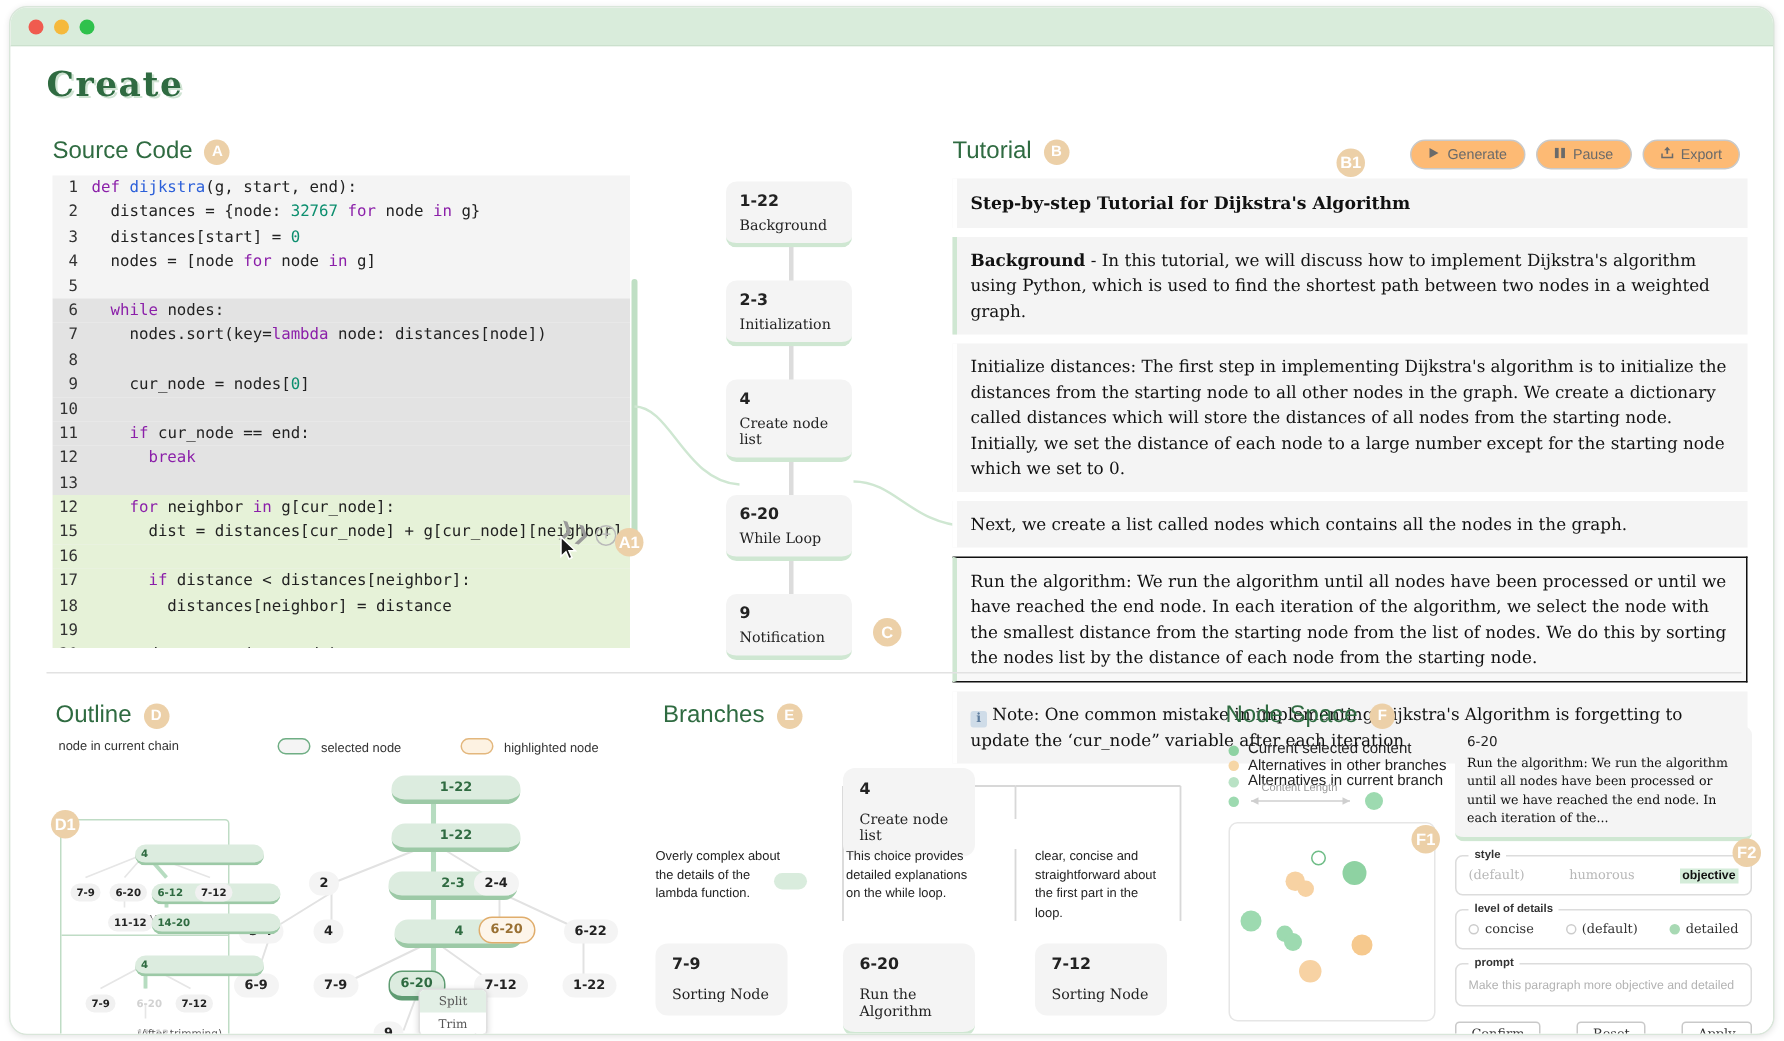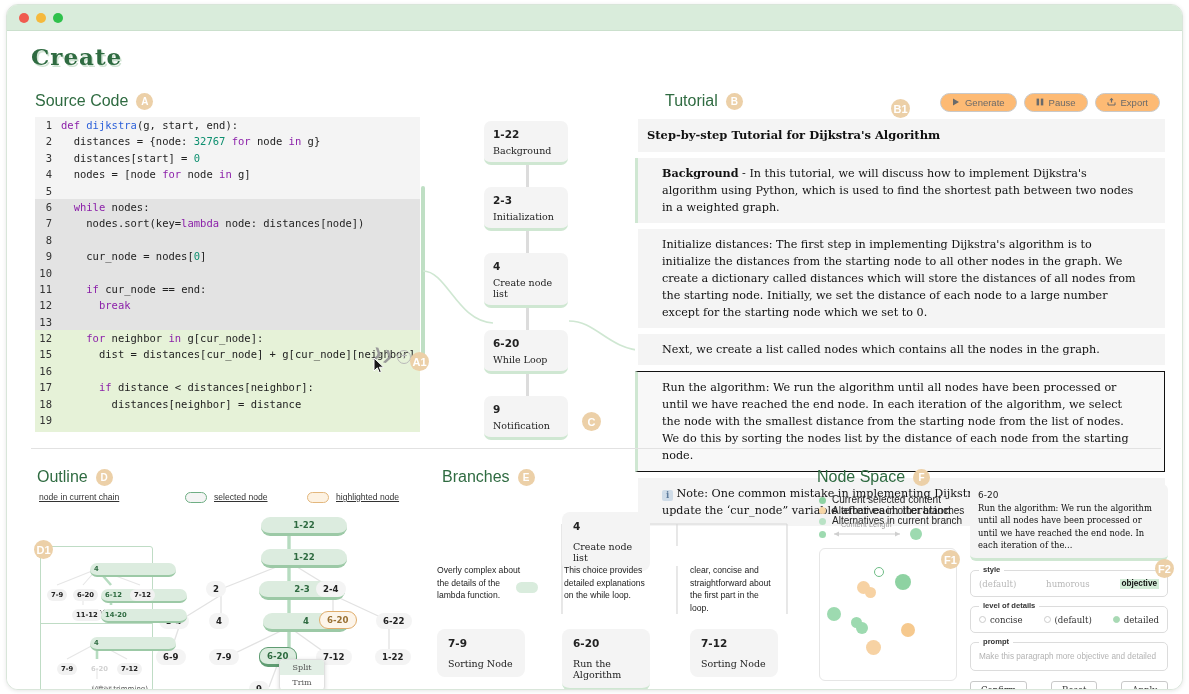--- a/index.html
+++ b/index.html
@@ -94,30 +94,30 @@
     padding: 7px 9px 6px 9px;
     border-bottom: 3px solid #cfe7d2;
     z-index: 2;
   }
   .chain-node .cn-range { font-size: 10.5px; font-weight: 700; color: #222; font-family: "DejaVu Sans", sans-serif;}
   .chain-node .cn-label { font-size: 9.5px; color: #222; margin-top: 5px; font-family: "DejaVu Serif", serif; }
 
   .connector { position: absolute; pointer-events: none; }
 
   
-  .tut-head { position: absolute; left: 628px; top: 61px; margin-left: 30px; }
+  .tut-head { position: absolute; left: 628px; top: 61px; }
   .tut-actions { position: absolute; right: 22px; top: 62px; display: flex; gap: 7px; }
   .pill {
     display: flex; align-items: center; gap: 5px;
     border: 1px solid #c9c9c9; border-radius: 12px;
     padding: 3px 11px; font-size: 9.5px; color: #6a6a6a; background: #fdba74;
   }
   .tut-body { position: absolute; left: 628px; top: 88px; width: 530px; }
   .tut-p {
-    background: #f4f4f4; padding: 7px 24px; margin-bottom: 6px;
+    background: #f4f4f4; padding: 7px 9px; margin-bottom: 6px;
     font-family: "DejaVu Serif", serif; font-size: 11.2px; line-height: 17px;
     color: #111;
     border-left: 3px solid #ffffff;
   }
   .tut-p.title { font-weight: 700; font-size: 11.5px; padding: 8px 9px;}
   .tut-p.bar { border-left: 3px solid #cfe7d2; }
   .tut-p.selected {
     border: 1.6px solid #111; background: #f8f8f8; border-left: 3px solid #cfe7d2;
   }
   .tut-p.note { background: #f4f4f4; }
@@ -126,21 +126,21 @@
     display: inline-block; width: 11px; height: 11px; background: #cfdce8;
     border-radius: 2px; color: #5c7b9c; font-size: 8.5px; font-weight: 700;
     text-align: center; line-height: 11px; vertical-align: -1px;
     font-family: "DejaVu Serif", serif;
   }
 
   .hr { position: absolute; left: 24px; top: 417px; width: 1130px; height: 1px; background: #e2e2e2; }
 
   
   .out-head { position: absolute; left: 30px; top: 437px; }
-  .legend { position: absolute; top: 461px; font-size: 8.6px; color: #333; display: flex; gap: 7px; text-decoration: underline; }
+  .legend { position: absolute; top: 461px; font-size: 8.6px; color: #333; display: flex; align-items: center; gap: 7px; }
   .lg-pill { width: 22px; height: 11px; border-radius: 6px; }
   .lg-pill.chain { background: #d9ecdd; }
   .lg-pill.sel { background: #f4f4f4; border: 1.4px solid #6fae84; }
   .lg-pill.hi { background: #fdf2e2; border: 1.4px solid #e3b77d; }
 
   .tree { position: absolute; left: 24px; top: 478px; width: 400px; height: 190px; }
   .tnode {
     position: absolute; background: #f4f4f4; border-radius: 9px;
     font-size: 8.6px; font-weight: 700; color: #222;
     padding: 3px 7px; text-align: center; white-space: nowrap;

